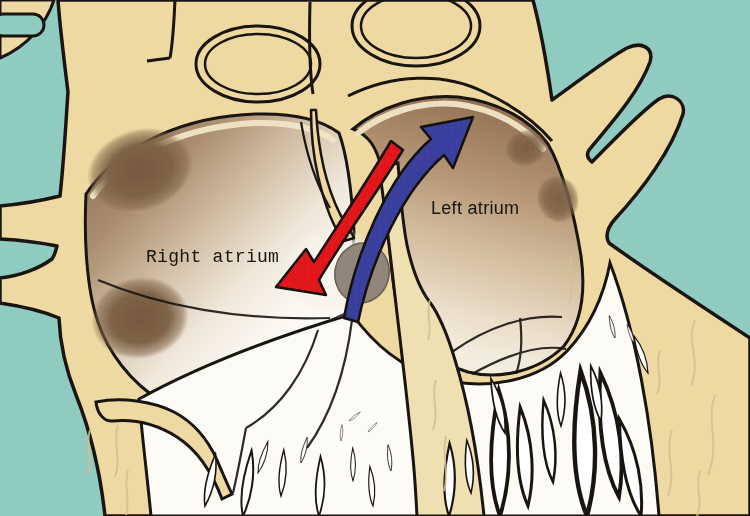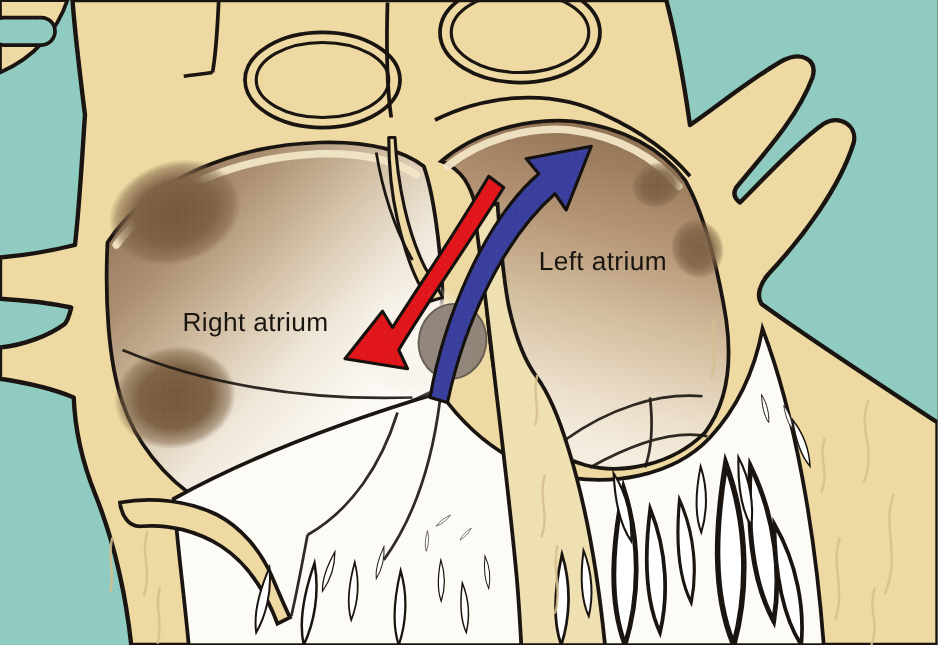--- a/index.html
+++ b/index.html
@@ -1,21 +1,21 @@
 <!DOCTYPE html>
 <html><head>
 <meta charset="utf-8">
 <style>
   html,body{margin:0;padding:0;background:#666;}
   .stage{position:relative;width:750px;height:516px;overflow:hidden;
          font-family:"Liberation Sans",sans-serif;}
   .stage svg{position:absolute;left:0;top:0;}
-  .label{position:absolute;font-size:21px;font-weight:500;color:#18140e;
+  .label{position:absolute;font-size:18px;font-weight:500;color:#18140e;
          letter-spacing:.3px;white-space:nowrap;}
-  .label-right{left:146px;top:247px;}
+  .label-right{left:146px;top:247px;font-family:Liberation Mono, monospace;}
   .label-left{left:431px;top:198px;}
 </style>
 </head>
 <body>
 
 <div class="stage">
 <svg width="750" height="516" viewBox="0 0 750 516">
   <defs>
     <linearGradient id="gRA" gradientUnits="userSpaceOnUse" x1="95" y1="125" x2="310" y2="335">
       <stop offset="0" stop-color="#8b6f53"></stop>

